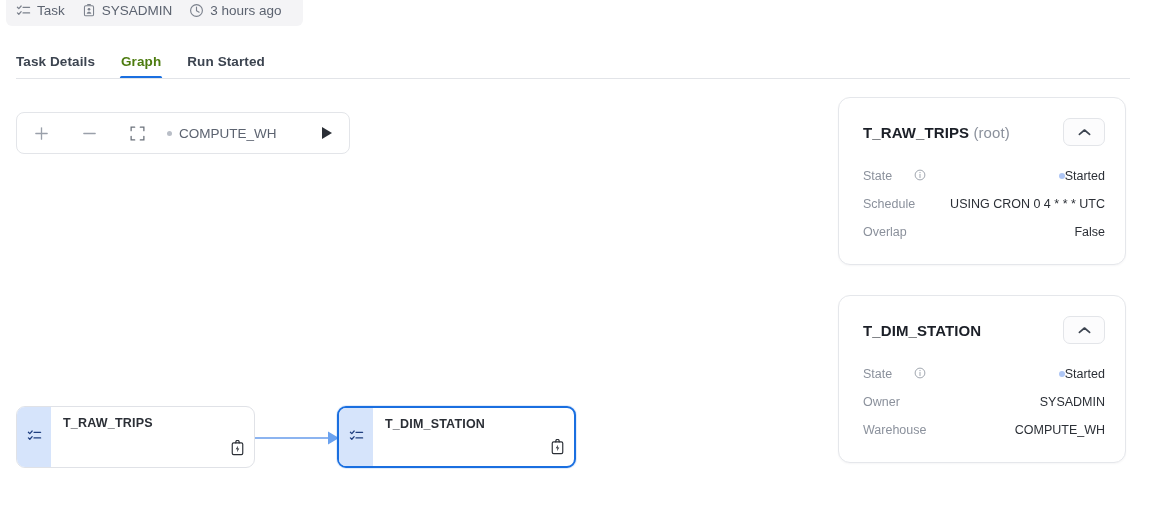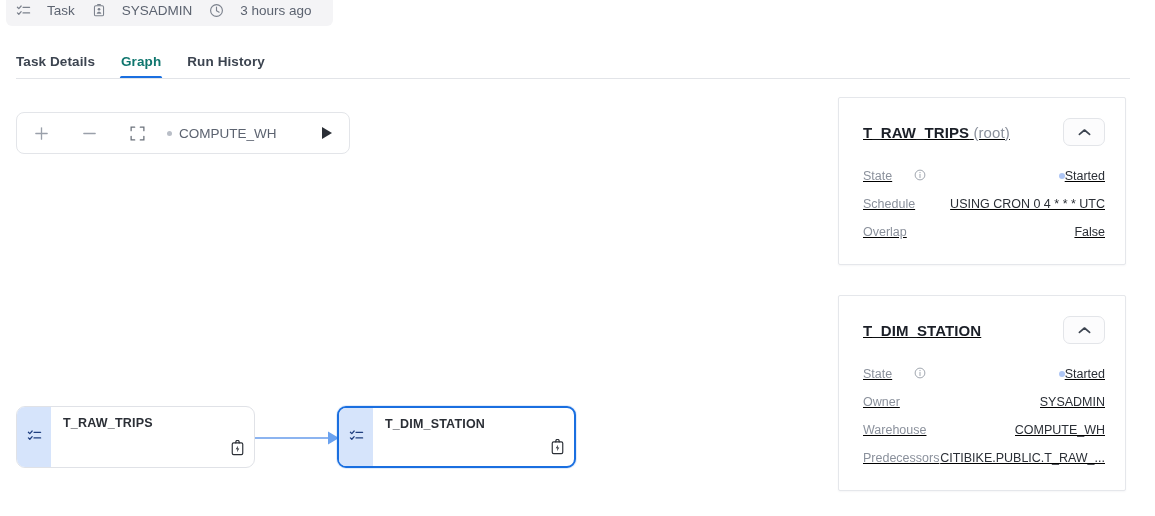--- a/index.html
+++ b/index.html
@@ -20,21 +20,21 @@
     display: flex;
     align-items: center;
     gap: 0px;
     background: #f4f4f6;
     border-radius: 6px;
     padding: 0 12px 0 10px;
   }
   .meta-item {
     display: flex;
     align-items: center;
-    gap: 16px;
+    gap: 6px;
     padding: 0 9px 0 0;
     font-size: 13.5px;
     color: #5c6370;
     white-space: nowrap;
   }
   .meta-item + .meta-item { padding-left: 8px; }
   .meta-item svg { display: block; }
 
   
   .tabs {
@@ -48,21 +48,21 @@
   .tab {
     font-size: 13.5px;
     font-weight: bold;
     color: #3c4450;
     padding-bottom: 10px;
     position: relative;
     cursor: pointer;
     letter-spacing: .1px;
     text-align: center;
   }
-  .tab.active { color: #0f766e; }
+  .tab.active { color: #4d7c0f; }
   .tab.active::after {
     content: "";
     position: absolute;
     left: -1px; right: -1px; bottom: 0;
     height: 3px;
     background: #1a6fe0;
     border-radius: 2px;
   }
   .tab-divider {
     position: absolute;
@@ -158,23 +158,22 @@
     color: #2b2f36;
   }
   .edge { position: absolute; }
 
   
   .panel {
     position: absolute;
     width: 288px;
     background: #ffffff;
     border: 1px solid #e5e7eb;
-    border-radius: 2px;
+    border-radius: 12px;
     box-shadow: 0 1px 2px rgba(16,24,40,.04);
-    text-decoration: underline;
   }
   .panel-head {
     display: flex;
     align-items: center;
     justify-content: space-between;
     padding: 20px 20px 0 24px;
   }
   .panel-title {
     font-size: 15px;
     font-weight: bold;
@@ -259,21 +258,21 @@
           <polyline points="8,4.4 8,8.2 10.8,9.8"></polyline>
         </svg>
       </span>
       <span>3 hours ago</span>
     </div>
   </div>
 
   <div class="tabs">
     <div class="tab">Task Details</div>
     <div class="tab active">Graph</div>
-    <div class="tab">Run History</div>
+    <div class="tab">Run Started</div>
   </div>
   <div class="tab-divider"></div>
 
   <div class="graph-toolbar">
     <div class="tb-btn">
       <svg width="17" height="17" viewBox="0 0 18 18" stroke="#9aa0aa" stroke-width="1.4" stroke-linecap="round">
         <line x1="9" y1="3" x2="9" y2="15"></line>
           <line x1="3" y1="9" x2="15" y2="9"></line>
       </svg>
     </div>
@@ -439,24 +438,16 @@
         </span>
       </div>
       <div class="row">
         <span class="row-label">
           <span>Warehouse</span>
         </span>
         <span class="row-value">
           <span>COMPUTE_WH</span>
         </span>
       </div>
-      <div class="row">
-        <span class="row-label">
-          <span>Predecessors</span>
-        </span>
-        <span class="row-value">
-          <span>CITIBIKE.PUBLIC.T_RAW_...</span>
-        </span>
-      </div>
     </div>
   </div>
 
 </div>
 
 </body></html>

